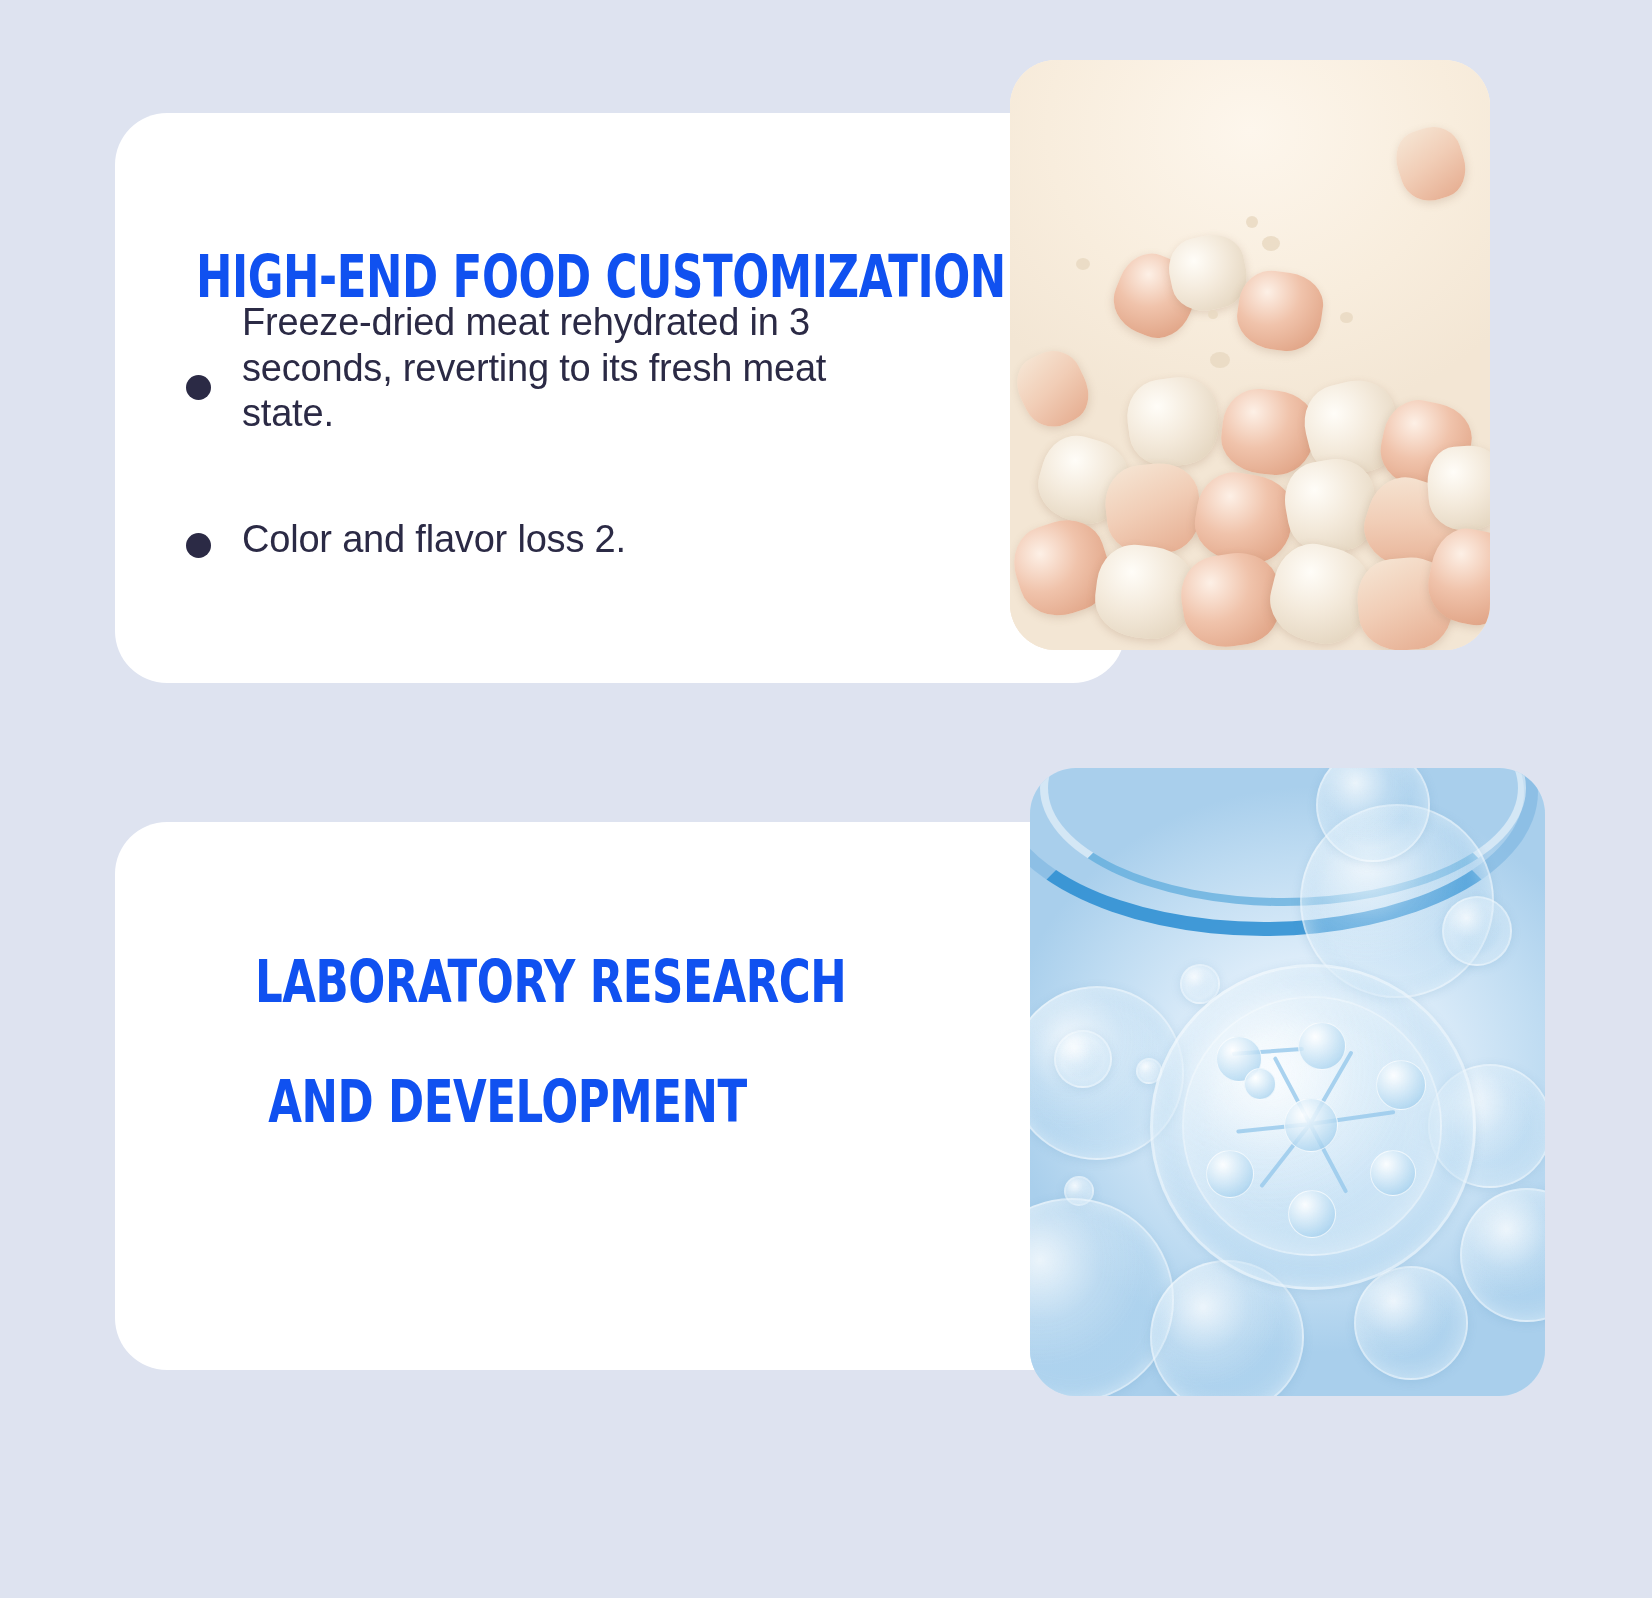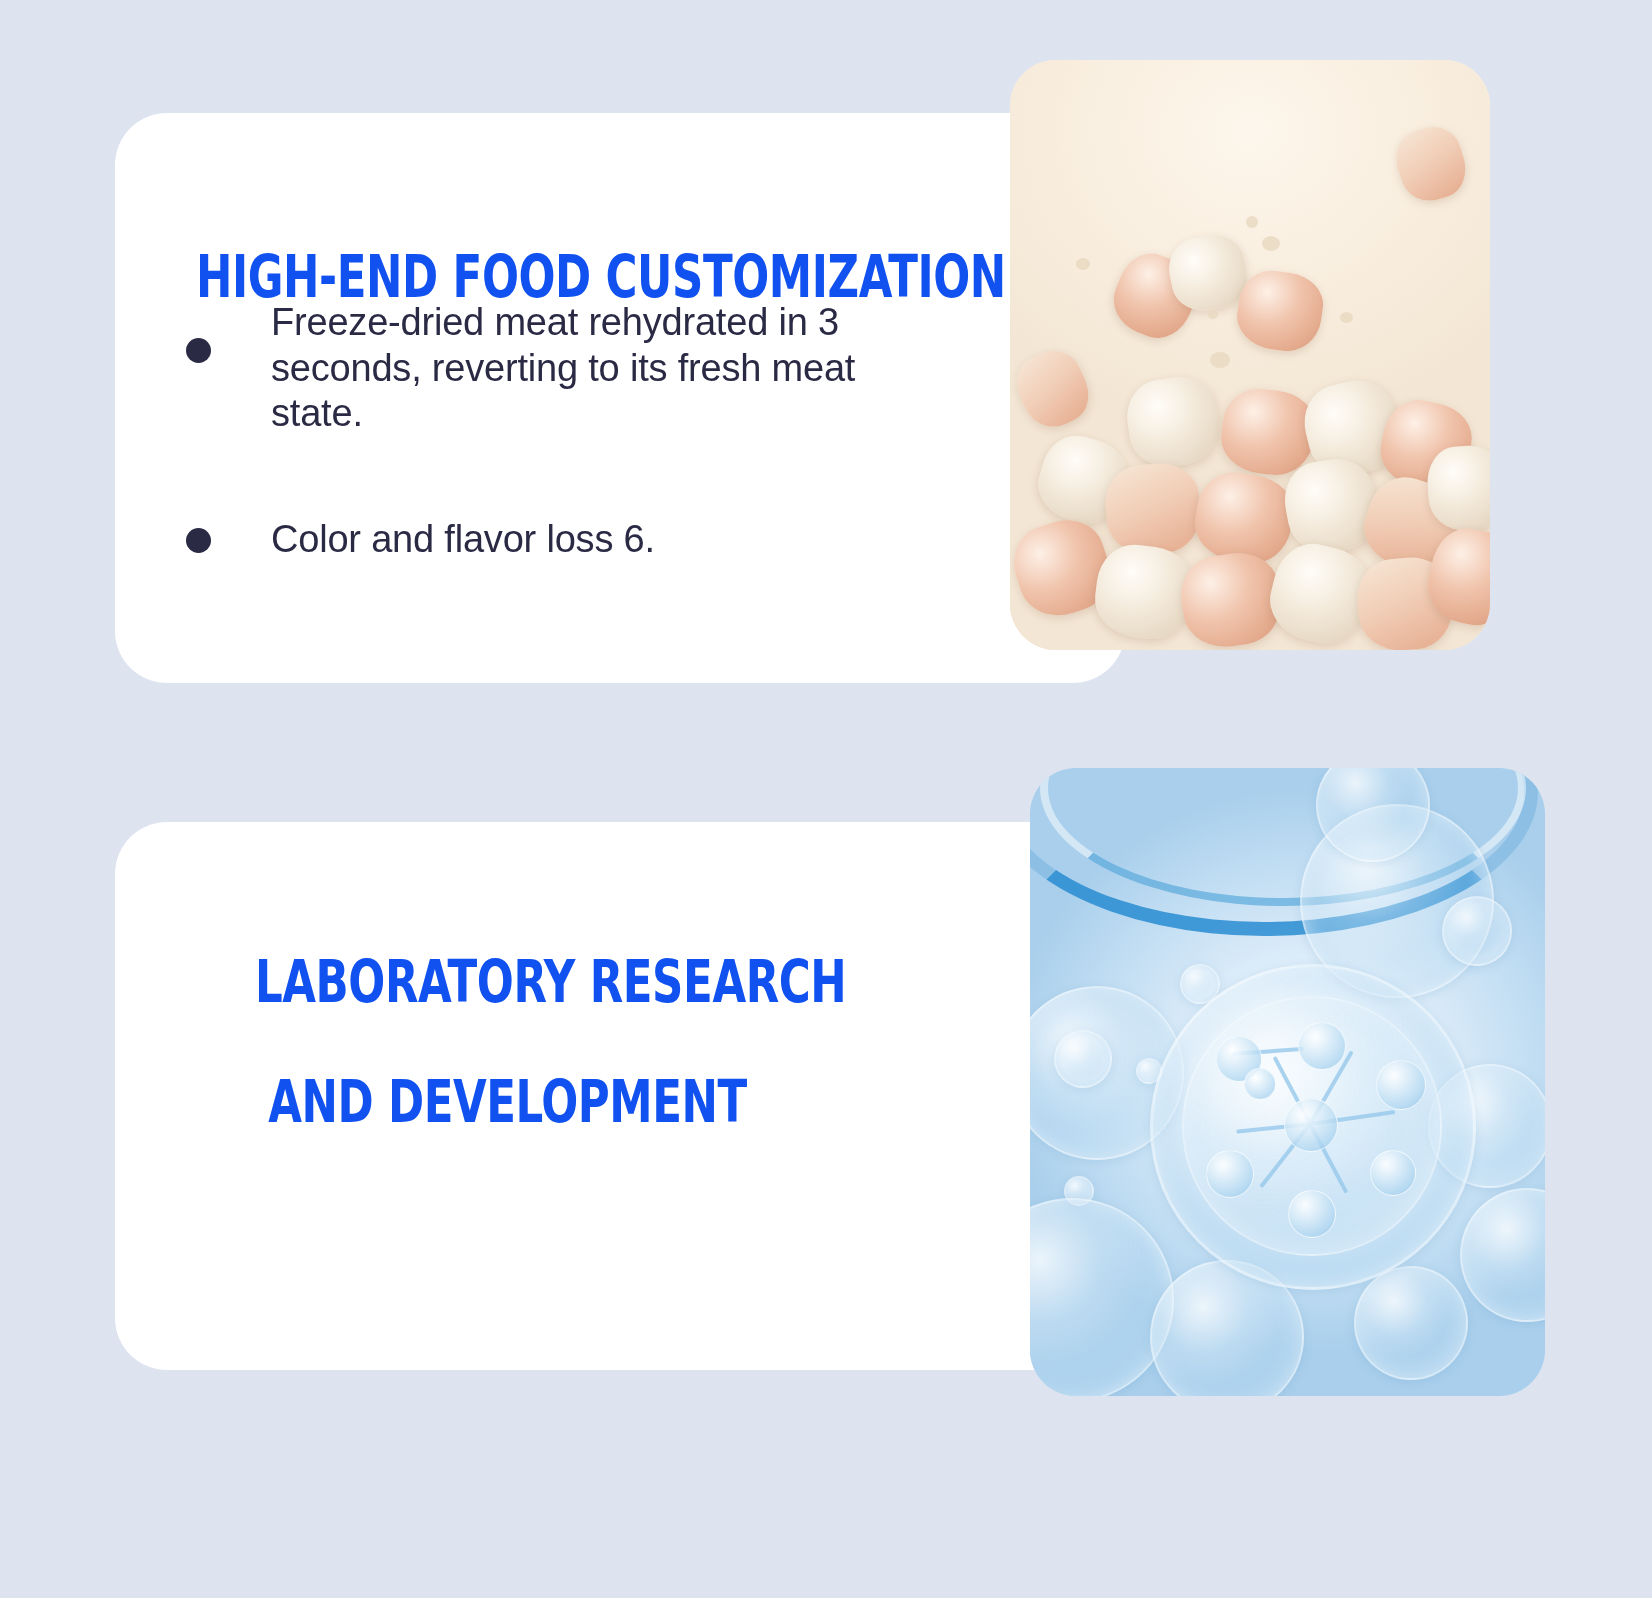--- a/index.html
+++ b/index.html
@@ -38,26 +38,25 @@
   #heading-2 .line2{display:block;padding-left:88px;}
 
   
   .bullets{position:absolute;}
   #bullets-1{left:186px;top:300px;width:730px;}
   #bullets-2{left:186px;top:993px;width:810px;}
 
   .bullet-item{
     position:relative;
     display:flex;
-    align-items:flex-start;
+    align-items:center;
     color:#2b2a45;
     font-size:37.5px;
     line-height:1.20;
     letter-spacing:-0.2px;
-    gap:29px;
   }
   #bullets-1 .bullet-item{font-size:38px;}
   #bullets-2 .bullet-item{font-size:37px;}
 
   .bullet-dot{
     flex:0 0 auto;
     width:25px;height:25px;
     border-radius:50%;
     background:#2b2a45;
     margin-right:31px;
@@ -192,21 +191,21 @@
   <div class="bullets" id="bullets-1">
     <div class="bullet-item b1">
       <span class="bullet-dot"></span>
       <span class="bullet-text">Freeze-dried meat rehydrated in 3
 seconds, reverting to its fresh meat
 state.</span>
     </div>
     <div class="gap-1"></div>
     <div class="bullet-item b2">
       <span class="bullet-dot"></span>
-      <span class="bullet-text">Color and flavor loss 6.</span>
+      <span class="bullet-text">Color and flavor loss 2.</span>
     </div>
   </div>
 
   <div class="card" id="card-2"></div>
 
   <div class="photo" id="photo-lab">
     <div class="lab-bg"></div>
 
     <div class="swoosh" style="left:-40px;top:-120px;width:520px;height:260px;border:14px solid rgba(120,180,225,.55);border-bottom-color:rgba(40,140,210,.85);"></div>
     <div class="swoosh" style="left:10px;top:-98px;width:470px;height:220px;border:8px solid rgba(255,255,255,.5);border-bottom-color:rgba(90,170,220,.7);"></div>

